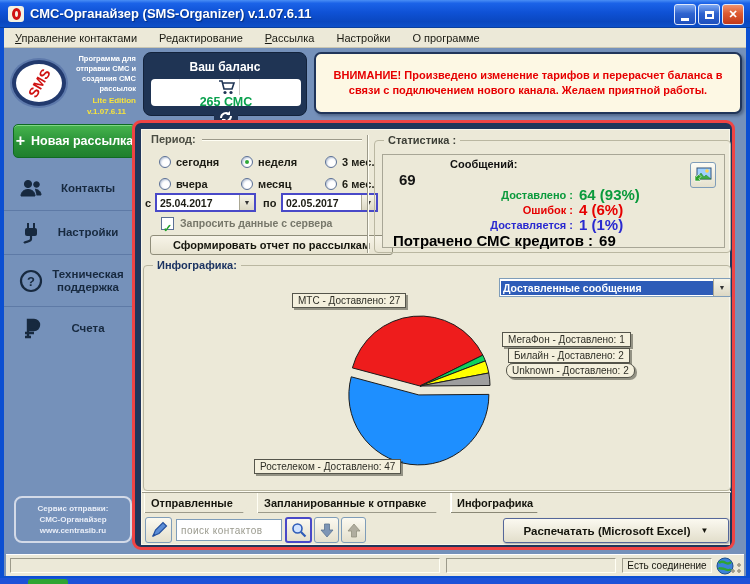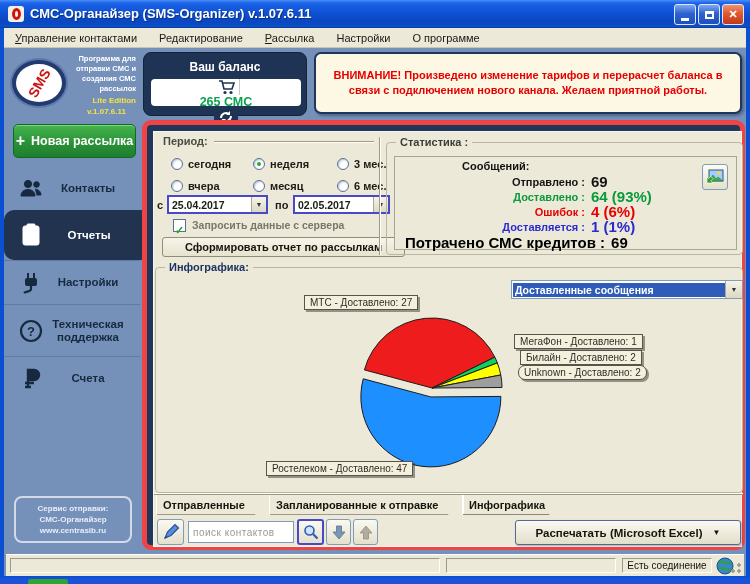--- a/index.html
+++ b/index.html
@@ -69,22 +69,22 @@
   .cart-btn { width:26px; height:23px; margin-left:2px; border-right:1px solid #c9c9c9; display:flex; align-items:center; justify-content:center; cursor:pointer; }
   .balance-value { flex:1; text-align:center; color:#0aa14e; font-weight:bold; font-size:12.5px; }
   .refresh-btn { width:24px; height:25px; margin-right:1px; background:#1f3454; border-radius:4px;
     display:flex; align-items:center; justify-content:center; cursor:pointer; }
   .notice { position:absolute; left:314px; top:52px; width:428px; height:62px; background:#fdf8e4;
     border:2px solid #20355a; border-radius:7px; box-shadow:2px 2px 3px rgba(10,20,40,.35);
     display:flex; align-items:center; justify-content:center; padding:4px 14px; }
   .notice p { color:#e60000; font-weight:bold; font-size:11px; text-align:center; line-height:15px; }
 
   
-  .main-panel { position:absolute; left:142px; top:120px; width:603px; height:430px; background:#20365a;
-    border-radius:9px; border:5px solid #ef4444; }
+  .main-panel { position:absolute; left:132px; top:120px; width:603px; height:430px; background:#20365a;
+    border-radius:9px; border:3px solid #ef4444; }
   .inner { position:absolute; left:6px; top:6px; width:589px; height:416px; background:#ece9d8;
     border:1px solid #f8f6ea; position:absolute; }
 
   
   .period-label { position:absolute; left:9px; top:3px; font-size:11px; font-weight:bold; color:#4a4c42; }
   .period-line { position:absolute; left:60px; top:9px; width:160px; height:2px;
     border-top:1px solid #9c9a8a; border-bottom:1px solid #fffef4; }
   .radio-item { position:absolute; display:flex; align-items:center; gap:5px; cursor:pointer; }
   .radio-dot { width:12px; height:12px; border-radius:50%; background:#fff; border:1px solid #5a6f94;
     box-shadow:inset 1px 1px 2px #b8c4d8; position:relative; }
@@ -223,29 +223,20 @@
         <span class="nav-icon">
           <svg width="24" height="20" viewBox="0 0 24 20">
               <circle cx="9" cy="6" r="3.6"></circle>
               <path d="M2 18c0-4 3-6.5 7-6.5s7 2.5 7 6.5z"></path>
               <circle cx="17.5" cy="6.5" r="2.8"></circle>
               <path d="M16 11.2c3.4.2 6 2.4 6 5.8h-4.5"></path>
             </svg>
         </span>
         <span class="nav-label">Контакты</span>
       </div>
-      <div class="nav-item active">
-        <span class="nav-icon">
-          <svg width="22" height="24" viewBox="0 0 22 24">
-              <rect x="3" y="3" width="16" height="19" rx="2"></rect>
-              <rect x="7" y="1" width="8" height="4" rx="1"></rect>
-            </svg>
-        </span>
-        <span class="nav-label">Отчеты</span>
-      </div>
       <div class="nav-item">
         <span class="nav-icon">
           <svg width="24" height="22" viewBox="0 0 24 22" fill="none" stroke-width="2">
               <path d="M9 1v5M15 1v5" stroke="currentColor" style="stroke:inherit"></path>
               <rect x="6" y="6" width="12" height="8" rx="2" style="fill:inherit" stroke="none"></rect>
               <path d="M12 14v3c0 3-5 2-7 4" stroke-width="2.2" style="stroke:inherit" fill="none"></path>
             </svg>
         </span>
         <span class="nav-label">Настройки</span>
       </div>
@@ -346,21 +337,20 @@
       <button class="gen-btn">Сформировать отчет по рассылкам</button>
 
       <div class="vdivider"></div>
 
       <div class="groupbox stats-group">
         <span class="legend">Статистика :</span>
         <div class="stats-inner">
           <div class="stats-header">Сообщений:</div>
           <div class="stats-rows">
             <div class="stat-row">
-                <span class="stat-k" style="color: rgb(20, 20, 20);">Отправлено :</span>
                 <span class="stat-v" style="color: rgb(20, 20, 20);">69</span>
               </div>
             <div class="stat-row">
                 <span class="stat-k" style="color: rgb(10, 154, 60);">Доставлено :</span>
                 <span class="stat-v" style="color: rgb(10, 154, 60);">64 (93%)</span>
               </div>
             <div class="stat-row">
                 <span class="stat-k" style="color: rgb(230, 0, 0);">Ошибок :</span>
                 <span class="stat-v" style="color: rgb(230, 0, 0);">4 (6%)</span>
               </div>

